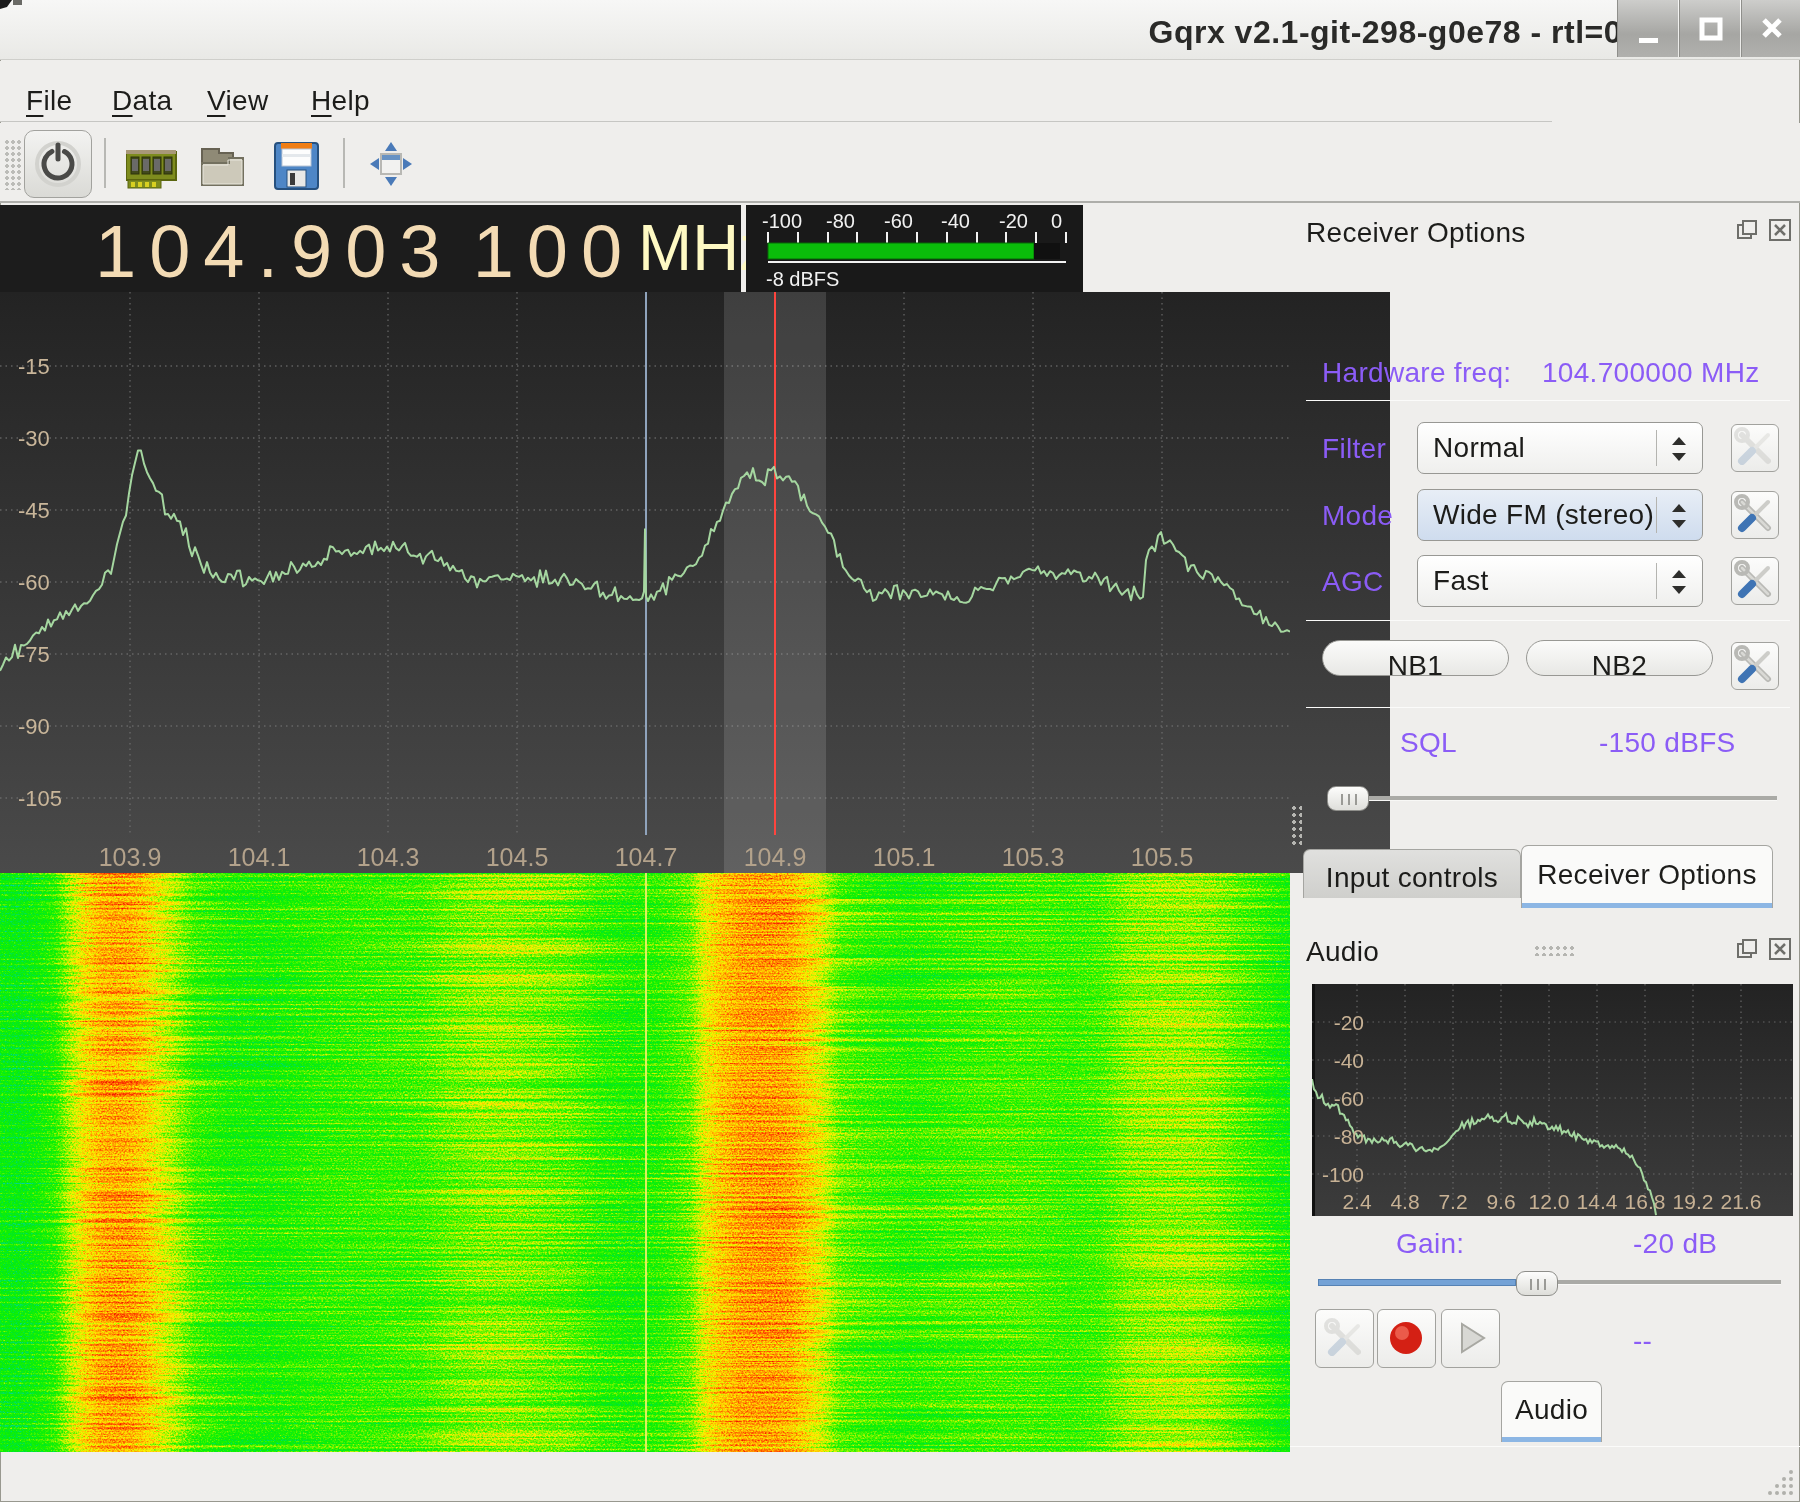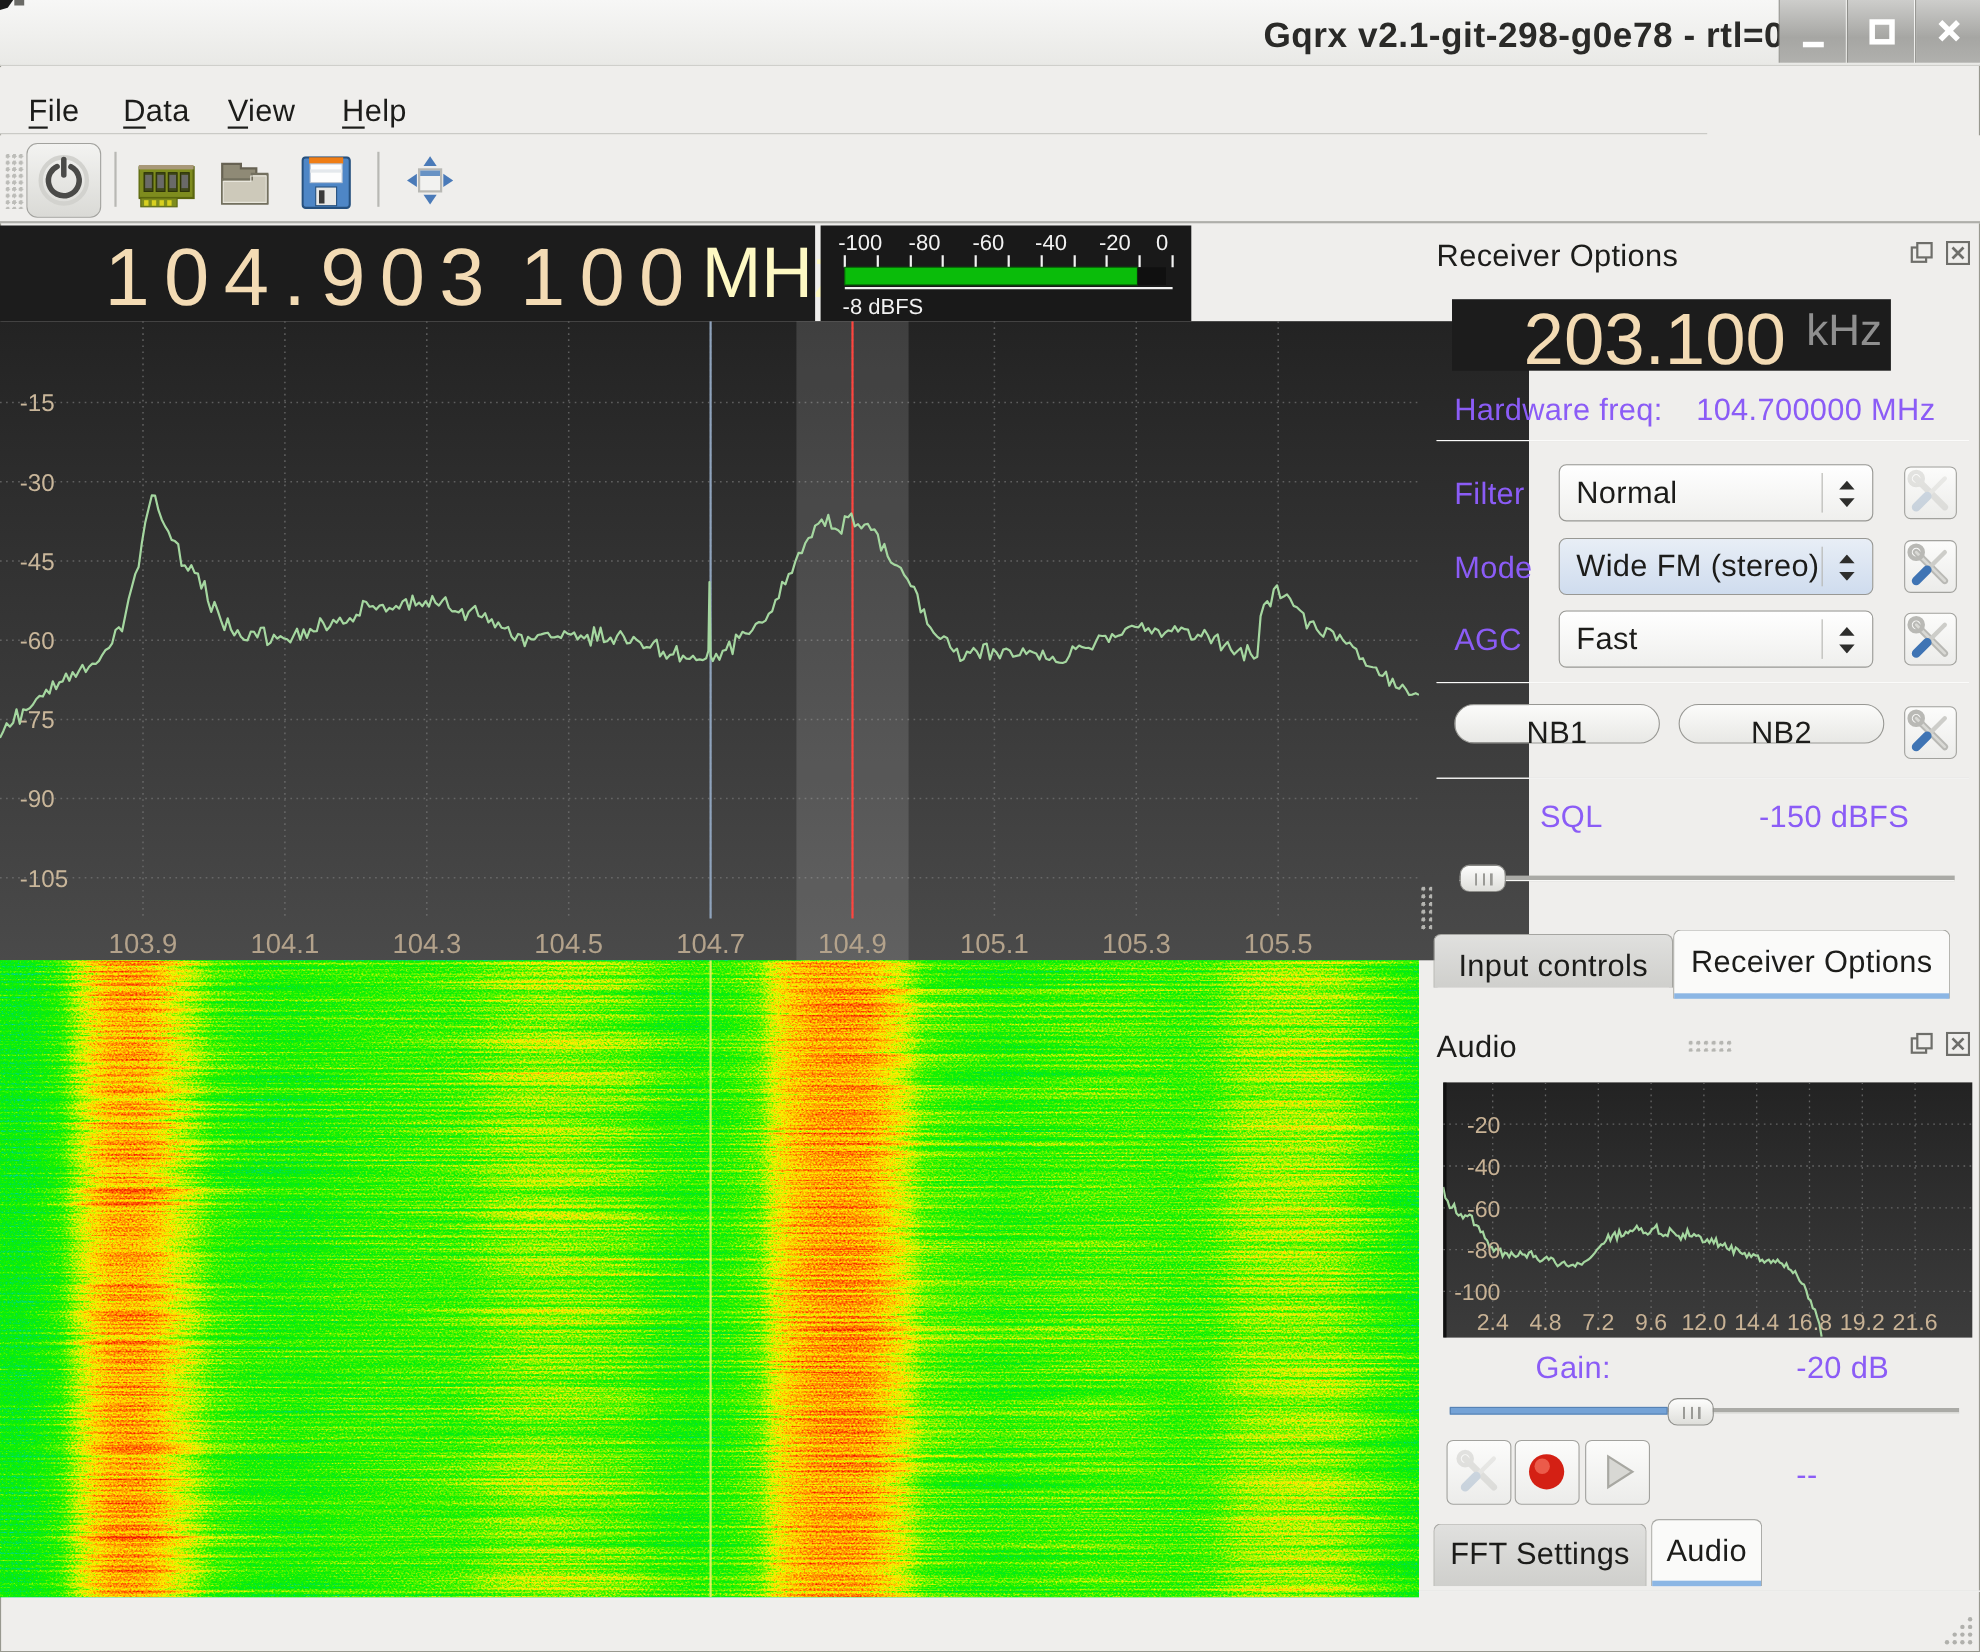--- a/index.html
+++ b/index.html
@@ -301,24 +301,20 @@
 <span class="abs dockhead" style="left:1306px;top:217px">Receiver Options</span>
 <svg class="abs hicon" style="left:1736px;top:219px">
       <rect x="2" y="6" width="13" height="13" fill="none" stroke="#6e6e6a" stroke-width="2"></rect>
       <rect x="7" y="2" width="13" height="13" fill="#efeeec" stroke="#6e6e6a" stroke-width="2"></rect>
     </svg>
 <svg class="abs hicon" style="left:1769px;top:219px">
       <rect x="1" y="1" width="20" height="20" fill="none" stroke="#6e6e6a" stroke-width="2"></rect>
       <path d="M6 6 L16 16 M16 6 L6 16" stroke="#6e6e6a" stroke-width="2.5"></path>
     </svg>
 
-<div class="abs" id="rfreqbox">
- <span class="abs" style="left:65px;top:-2px;font-size:66px;color:#f3dbb4;letter-spacing:0px">203.100</span>
- <span class="abs" style="left:322px;top:7px;font-size:40px;color:#8f8f8f">kHz</span>
-</div>
 <span class="abs rlab" style="left:1322px;top:357px">Hardware freq:</span>
 <span class="abs rlab" style="left:1542px;top:357px">104.700000 MHz</span>
 <div class="abs seph" style="left:1306px;top:400px;width:484px"></div>
 
 <span class="abs rlab" style="left:1322px;top:433px">Filter</span>
 <div class="abs combo" style="left:1417px;top:422px">
       <span class="ctext">Normal</span>
       <span class="cdiv"></span>
  <svg class="abs" style="right:14px;top:14px" width="18" height="24">
         <path d="M9 0 L16 8 L2 8 Z" fill="#2e2e2c"></path>
@@ -469,21 +465,20 @@
       </svg></div>
 <div class="abs toolbtn" style="left:1377px;top:1309px;width:59px;height:59px"><svg width="57" height="57">
         <circle cx="28" cy="28" r="16" fill="#d42014"></circle>
         <circle cx="24" cy="23" r="7" fill="#f06a58" opacity="0.8"></circle>
       </svg></div>
 <div class="abs toolbtn" style="left:1441px;top:1309px;width:59px;height:59px"><svg width="57" height="57">
         <path d="M20 14 L20 42 L42 28 Z" fill="#d8d8d4" stroke="#a8a8a2" stroke-width="2"></path>
       </svg></div>
 <span class="abs rlab" style="left:1633px;top:1325px">--</span>
 
-<div class="abs tab inactive" style="left:1303px;top:1385px;width:194px;height:57px;line-height:54px">FFT Settings</div>
 <div class="abs tab active" style="left:1501px;top:1381px;width:101px;height:61px;line-height:56px">Audio<span class="bluebar"></span></div>
 <div class="abs seph" style="left:1290px;top:1446px;width:510px"></div>
 <svg class="abs" style="left:1766px;top:1468px" width="30" height="30">
       <g fill="#b0b0ac">
         <circle cx="25" cy="4" r="2"></circle>
         <circle cx="18" cy="11" r="2"></circle>
         <circle cx="25" cy="11" r="2"></circle>
         <circle cx="11" cy="18" r="2"></circle>
         <circle cx="18" cy="18" r="2"></circle>
         <circle cx="25" cy="18" r="2"></circle>

